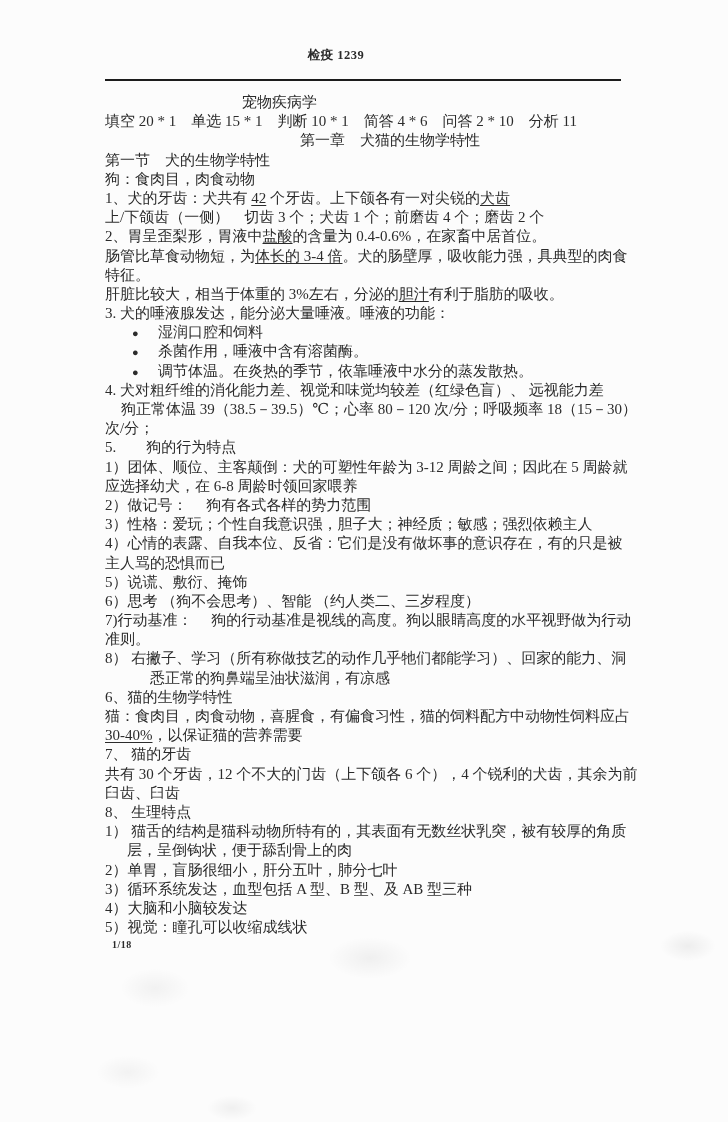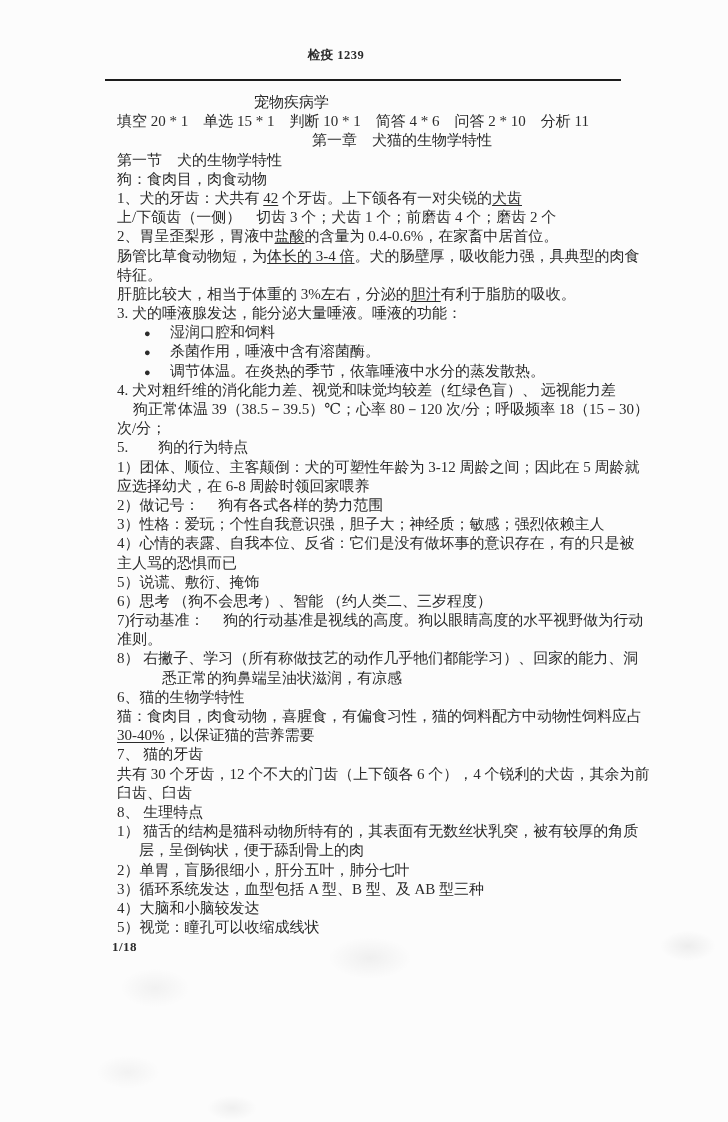--- a/index.html
+++ b/index.html
@@ -25,30 +25,30 @@
   }
   .rule {
     position: absolute; top: 79px; left: 105px; width: 516px; height: 1.6px;
     background: var(--rule, #1c1c1c);
   }
   .doc {
     position: absolute; top: 93px; left: 105px; width: 520px;
     font-size: 15px; line-height: 19.2px;
     white-space: pre;
   }
-  .line { height: 19.2px; margin-left: 12px; }
+  .line { height: 19.2px; }
   .u { text-decoration: underline; text-underline-offset: 2px; }
   .bullet {
     display: inline-block; width: 14px;
     margin-left: 27px; margin-right: 12px;
     font-size: 11px;
   }
   .footer {
     position: absolute; top: 939px; left: 112px;
-    font-size: 13px; font-weight: bold; letter-spacing: 0.5px;
+    font-size: 10px; font-weight: bold; letter-spacing: 0.5px;
     white-space: pre;
   }
 </style>
 </head>
 <body>
 
 <div>
   <div class="header-text">检疫 1239</div>
 
   <div class="rule"></div>

